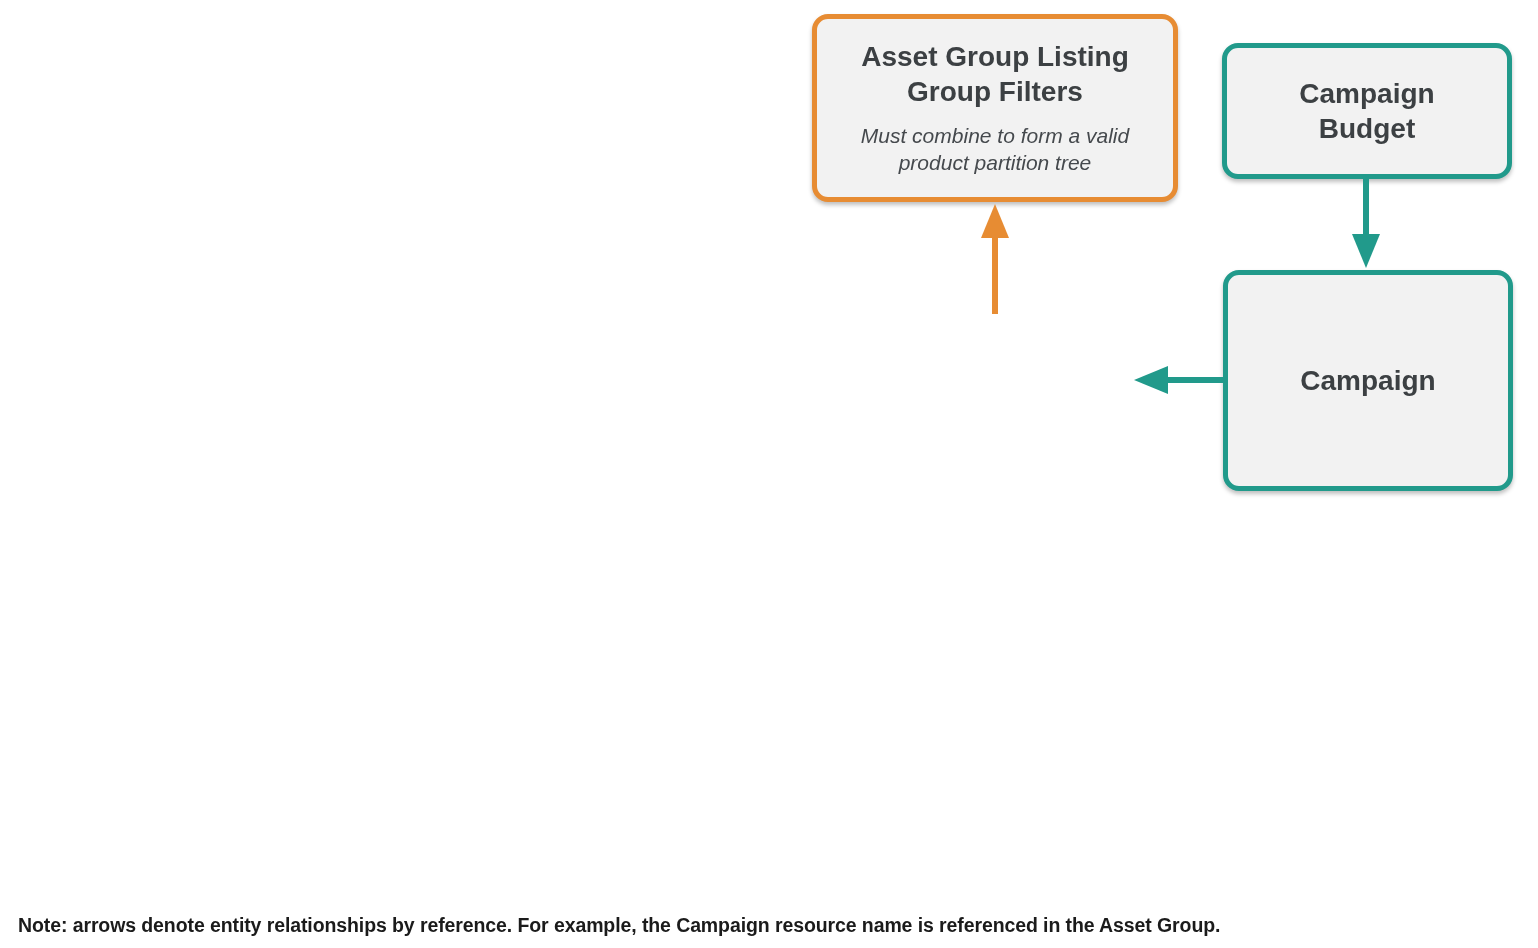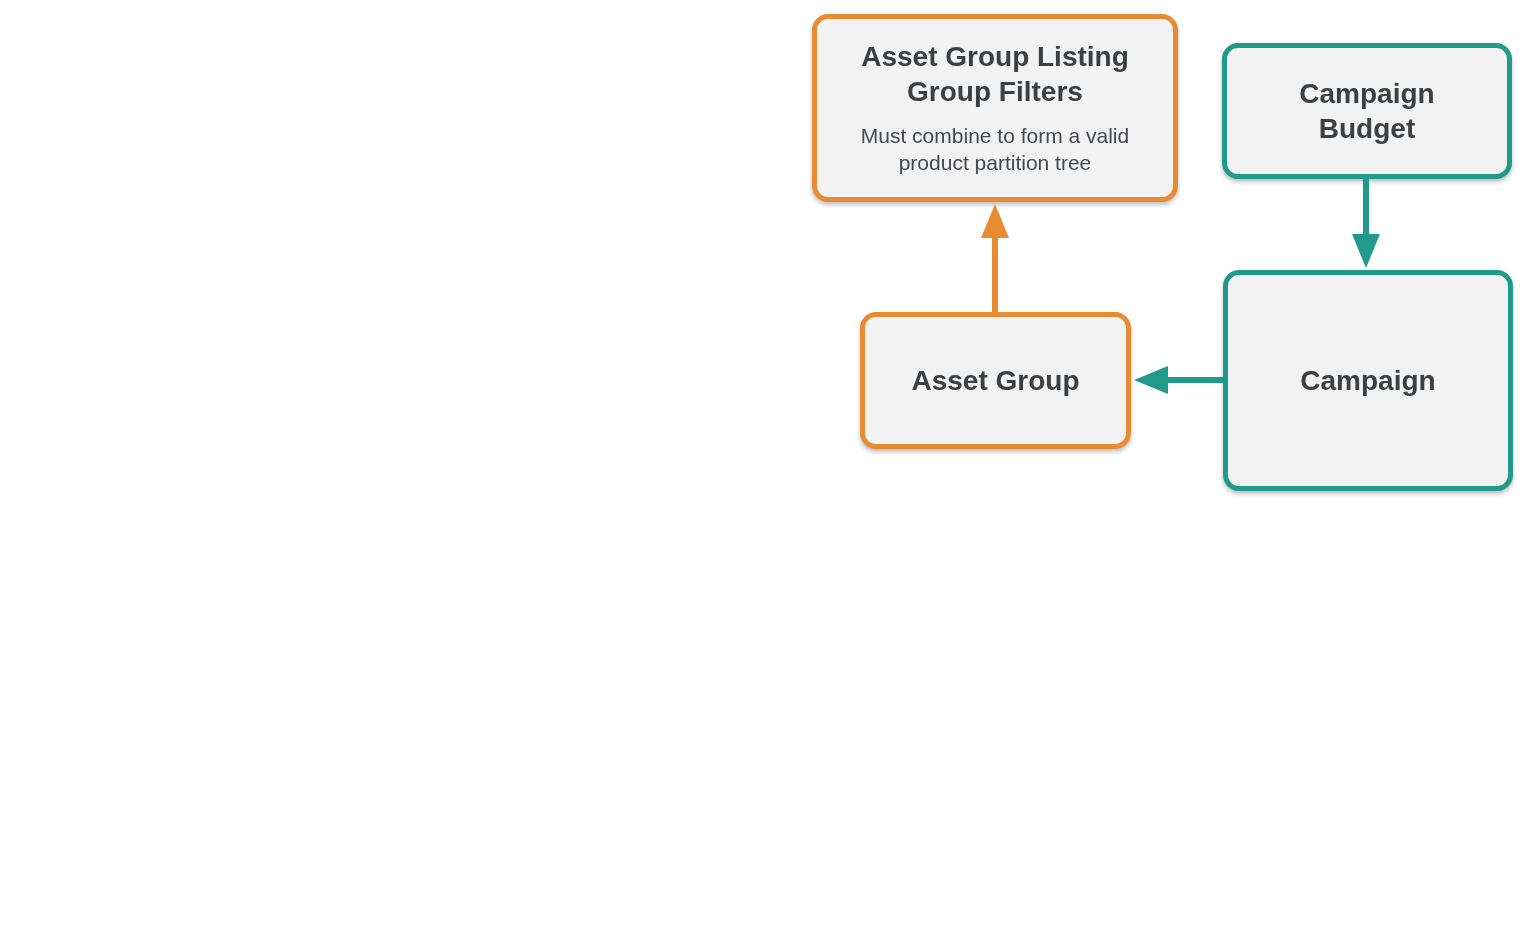--- a/index.html
+++ b/index.html
@@ -40,20 +40,21 @@
     line-height: 1.26;
     color: var(--text);
     white-space: pre-line;
   }
   .subtitle {
     font-size: 21px;
     line-height: 1.32;
     color: var(--subtext);
     white-space: pre-line;
     margin-top: 12px;
+    font-style: italic;
   }
   .arrow { position: absolute; display: block; }
   .arrow line { stroke-width: 6; fill: none; }
   .stroke-orange { stroke: var(--orange); }
   .fill-orange   { fill: var(--orange); }
   .stroke-teal   { stroke: var(--teal); }
   .fill-teal     { fill: var(--teal); }
   .note {
     position: absolute;
     left: 18px;
@@ -74,37 +75,35 @@
 Group Filters</div>
     <div class="subtitle">Must combine to form a valid
 product partition tree</div>
   </div>
 
   <div class="node teal" style="left:1222px; top:43px; width:290px; height:136px;">
     <div class="title">Campaign
 Budget</div>
   </div>
 
-  <div class="node orange" style="left:860px; top:312px; width:271px; height:137px;">
-    <div class="title">Asset Group</div>
-  </div>
 
   <div class="node teal" style="left:1223px; top:270px; width:290px; height:221px;">
     <div class="title">Campaign</div>
   </div>
 
   <svg class="arrow" style="left:975px; top:202px;" width="40" height="112">
     <line class="stroke-orange" x1="20" y1="112" x2="20" y2="30"></line>
     <polygon class="fill-orange" points="20,2 34,36 6,36"></polygon>
   </svg>
 
   <svg class="arrow" style="left:1346px; top:178px;" width="40" height="92">
     <line class="stroke-teal" x1="20" y1="0" x2="20" y2="60"></line>
     <polygon class="fill-teal" points="20,90 6,56 34,56"></polygon>
   </svg>
 
   <svg class="arrow" style="left:1132px; top:360px;" width="92" height="40">
     <line class="stroke-teal" x1="34" y1="20" x2="92" y2="20"></line>
     <polygon class="fill-teal" points="2,20 36,6 36,34"></polygon>
   </svg>
 
+  <div class="note">Note: arrows denote entity relationships by reference. For example, the Campaign resource name is referenced in the Asset Group.</div>
 
 </div>
 
 </body></html>

